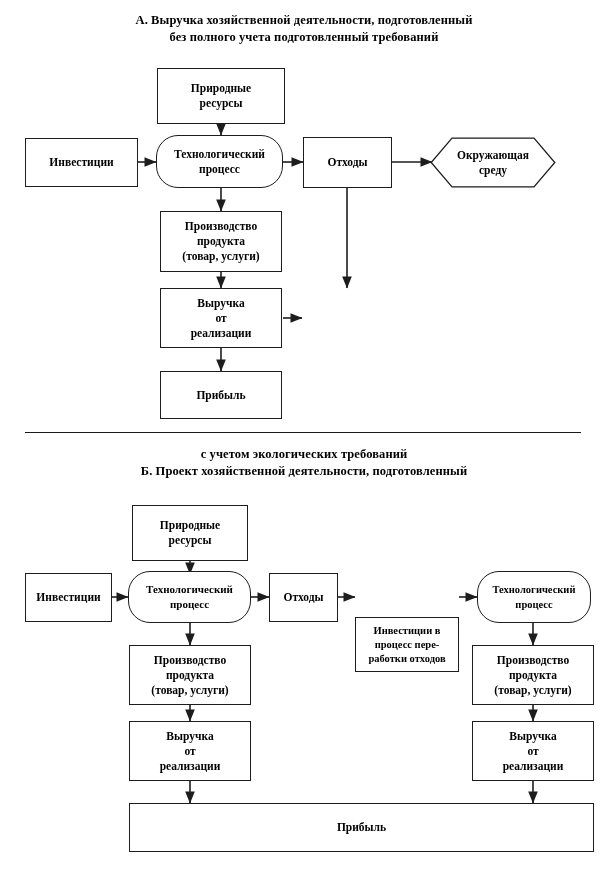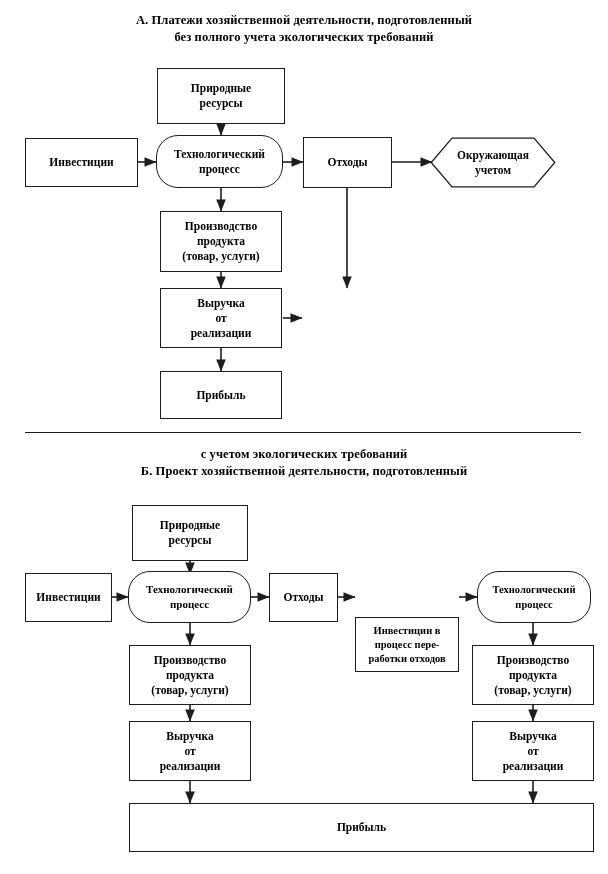--- a/index.html
+++ b/index.html
@@ -82,22 +82,22 @@
     height: 874px;
     pointer-events: none;
   }
 </style>
 </head>
 <body>
 
 <div id="canvas">
 
   <div class="title" id="title-a">
-    <div>А. Платежи хозяйственной деятельности, подготовленный</div>
-    <div>без полного учета экологических требований</div>
+    <div>А. Выручка хозяйственной деятельности, подготовленный</div>
+    <div>без полного учета подготовленный требований</div>
   </div>
 
   <svg class="wires" viewBox="0 0 608 874">
     <defs>
       <marker id="ah" markerWidth="9" markerHeight="9" refX="7.2" refY="3" orient="auto" markerUnits="strokeWidth">
         <path d="M0,0 L7.5,3 L0,6 z" fill="#1d1d1d"></path>
       </marker>
     </defs>
 
     <line x1="221" y1="124" x2="221" y2="135" stroke="#1d1d1d" stroke-width="1.6" marker-end="url(#ah)"></line>
@@ -157,21 +157,21 @@
 
   <div class="node" style="left:303px; top:137px; width:89px; height:51px;">
     <span style="white-space:pre-line">Отходы</span>
   </div>
 
   <div class="hex" style="left:430px; top:137px; width:126px; height:51px;">
     <svg width="126" height="51" viewBox="0 0 126 51">
       <polygon points="22,1.2 104,1.2 124.8,25.5 104,49.8 22,49.8 1.2,25.5" fill="#ffffff" stroke="#1d1d1d" stroke-width="1.3"></polygon>
     </svg>
     <span style="white-space:pre-line">Окружающая
-учетом</span>
+среду</span>
   </div>
 
   <div class="node" style="left:160px; top:211px; width:122px; height:61px;">
     <span style="white-space:pre-line">Производство
 продукта
 (товар, услуги)</span>
   </div>
 
   <div class="node" style="left:160px; top:288px; width:122px; height:60px;">
     <span style="white-space:pre-line">Выручка

